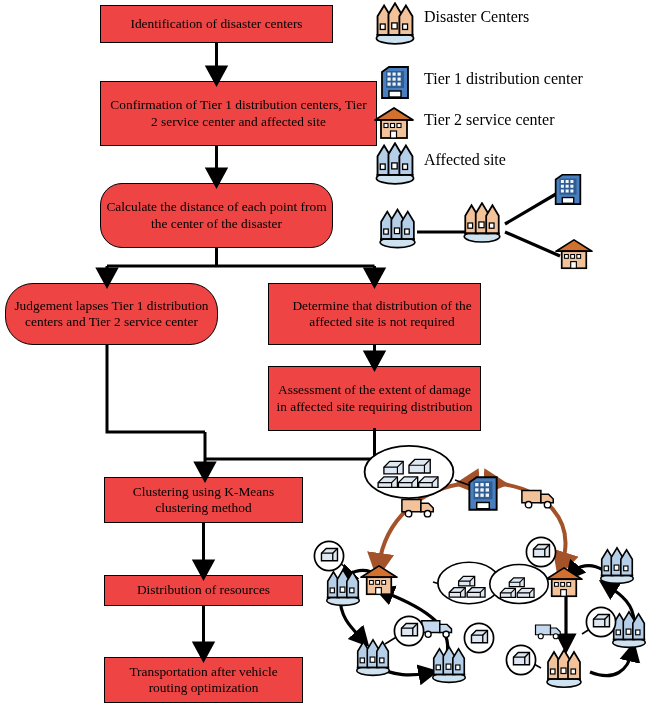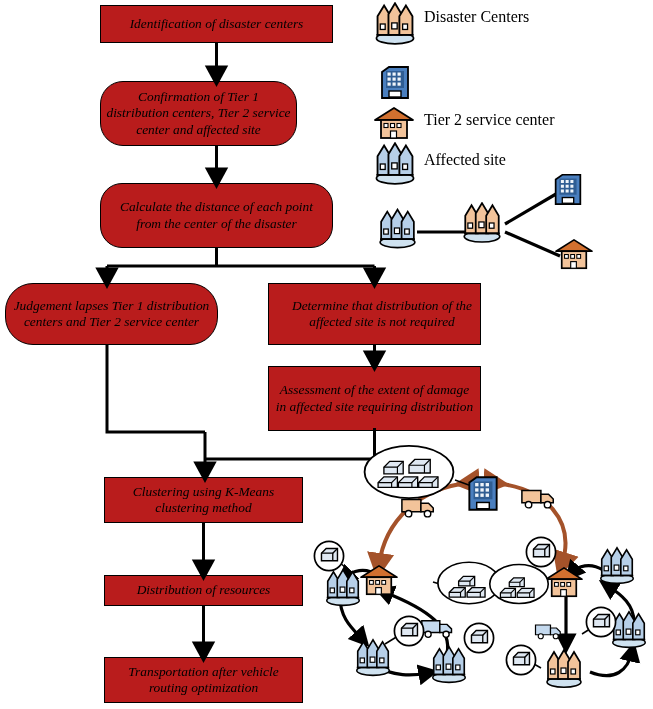--- a/index.html
+++ b/index.html
@@ -4,53 +4,54 @@
 <style>
   html,body{margin:0;padding:0;background:#ffffff;}
   body{
     width:653px;height:709px;position:relative;overflow:hidden;
     font-family:"Liberation Serif","DejaVu Serif",serif;
     color:#000;
   }
   #stage{position:absolute;left:0;top:0;width:653px;height:709px;}
   .node{
     position:absolute;box-sizing:border-box;
-    border:1.6px solid #000;background:#b91c1c;
+    border:1.6px solid #000;background:#ef4444;
     display:flex;align-items:center;justify-content:center;text-align:center;
-    font-size:13.4px;line-height:1.22;padding:2px 5px;font-style:italic;
+    font-size:13.4px;line-height:1.22;padding:2px 5px;
   }
   .legend-label{
     position:absolute;font-size:16px;line-height:1;white-space:nowrap;
   }
   svg.overlay{position:absolute;left:0;top:0;width:653px;height:709px;pointer-events:none;}
 </style>
 </head>
 <body>
 
 <div id="stage">
 
   <div class="node" style="left:100px;top:5px;width:233px;height:38px;">Identification of disaster centers</div>
 
-  <div class="node" style="left:100px;top:81px;width:197px;height:65px;border-radius:23px;">Confirmation of Tier 1 distribution centers,  Tier 2 service center and affected site</div>
+  <div class="node" style="left:100px;top:81px;width:277px;height:65px;">Confirmation of Tier 1 distribution centers,  Tier 2 service center and affected site</div>
 
   <div class="node" style="left:100px;top:183px;width:233px;height:65px;border-radius:22px;">Calculate the distance of each point from the center of the disaster</div>
 
   <div class="node" style="left:5px;top:283px;width:213px;height:62px;border-radius:28px;">Judgement lapses Tier 1 distribution centers and Tier 2 service center</div>
 
   <div class="node" style="left:268px;top:283px;width:213px;height:62px;padding-left:20px;">Determine that distribution of the affected site is not required</div>
 
   <div class="node" style="left:268px;top:366px;width:213px;height:65px;">Assessment of the extent of damage in affected site requiring distribution</div>
 
   <div class="node" style="left:104px;top:575px;width:199px;height:31px;">Distribution of resources</div>
 
   <div class="node" style="left:104px;top:477px;width:199px;height:46px;">Clustering using K-Means clustering method</div>
 
   <div class="node" style="left:104px;top:657px;width:199px;height:46px;">Transportation after vehicle routing optimization</div>
 
   <div class="legend-label" style="left:424px;top:9px;">Disaster Centers</div>
+  <div class="legend-label" style="left:424px;top:71px;">Tier 1 distribution center</div>
   <div class="legend-label" style="left:424px;top:112px;">Tier 2 service center</div>
   <div class="legend-label" style="left:424px;top:152px;">Affected site</div>
 
   <svg class="overlay" viewBox="0 0 653 709" xmlns="http://www.w3.org/2000/svg">
     <defs>
       <marker id="arr" markerWidth="9" markerHeight="9" refX="3.2" refY="4.5" orient="auto" markerUnits="strokeWidth">
         <path d="M0,0.6 L7.2,4.5 L0,8.4 z" fill="#000"></path>
       </marker>
       <marker id="arrBrown" markerWidth="8" markerHeight="8" refX="3" refY="4" orient="auto" markerUnits="strokeWidth">
         <path d="M0,0.6 L6.6,4 L0,7.4 z" fill="#a4522a"></path>

